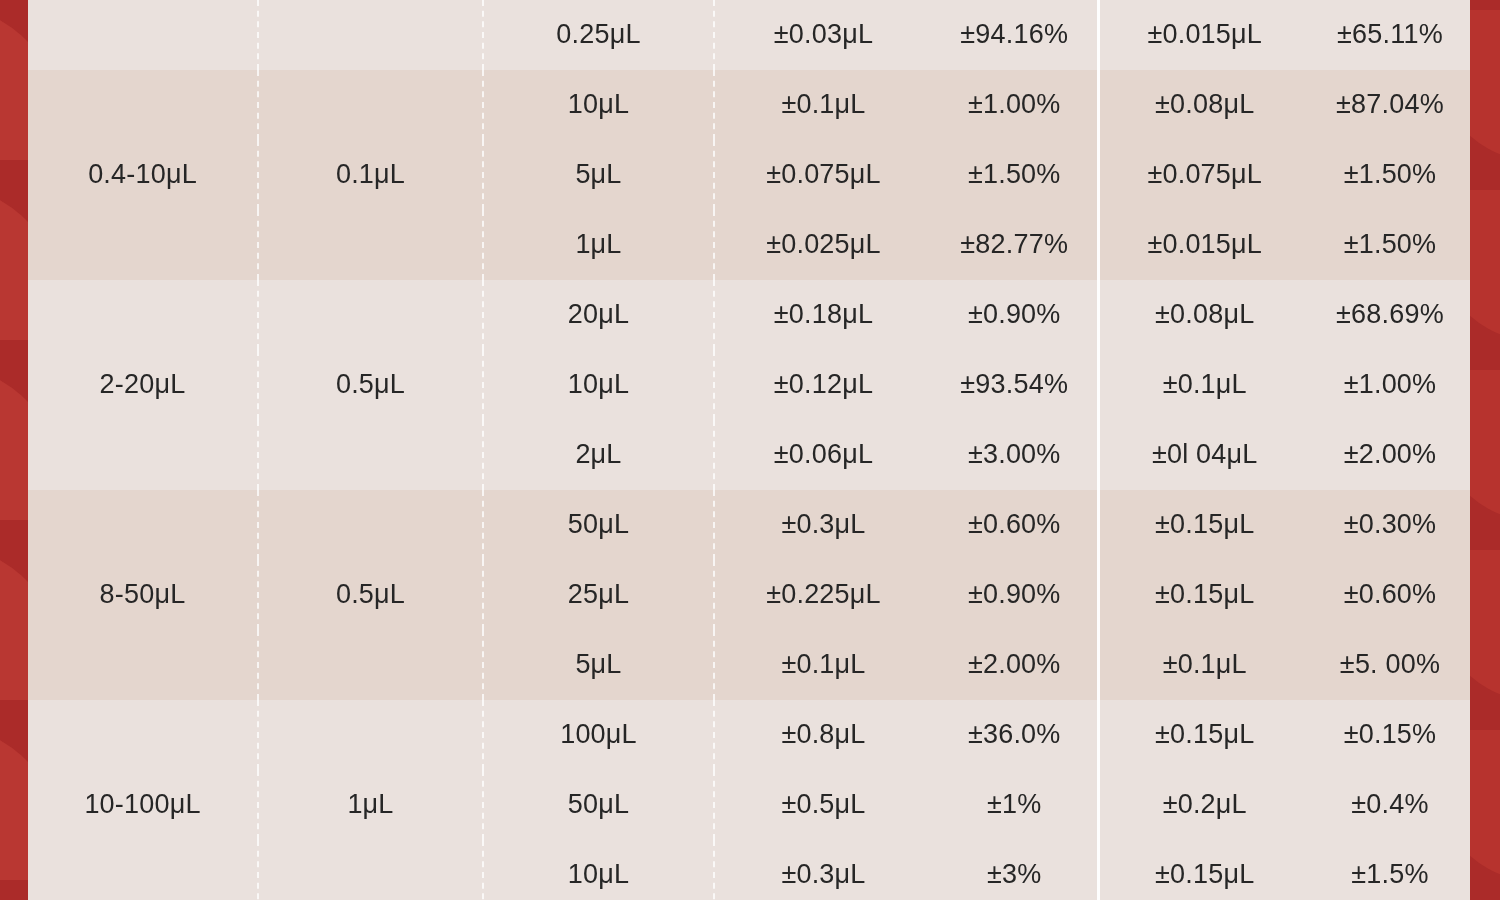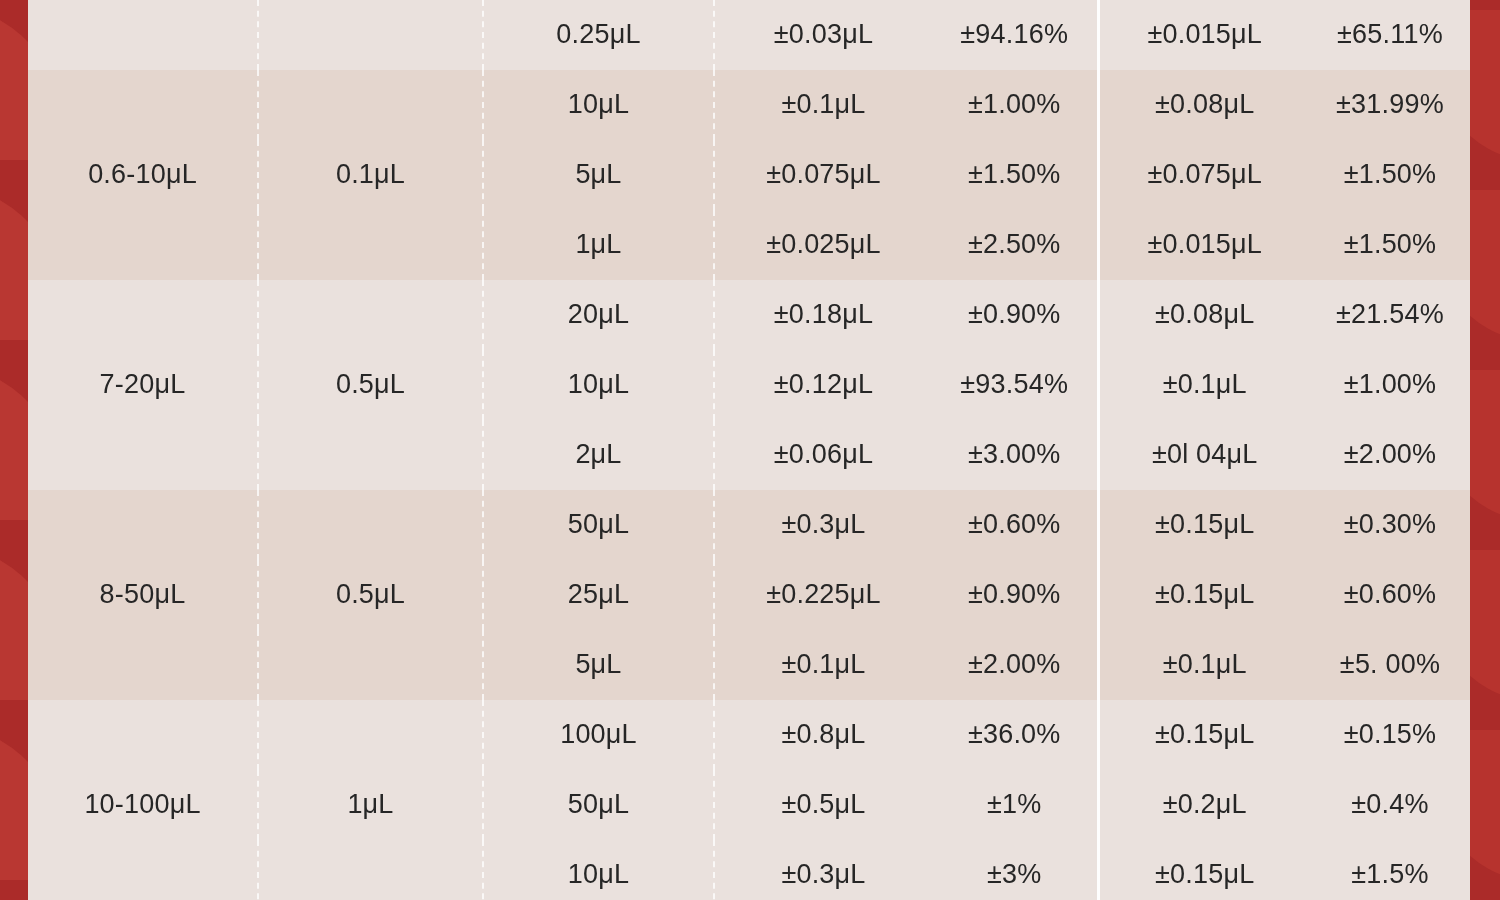--- a/index.html
+++ b/index.html
@@ -115,50 +115,50 @@
           <tr class="rowh grp-a">
             <td rowspan="1" class="span-cell" title="Volume Range"></td>
             <td rowspan="1" class="span-cell sep-l" title="Increment"></td>
             <td class="sep-l" title="Test Volume">0.25μL</td>
             <td class="sep-l" title="Inaccuracy (uL)">±0.03μL</td>
             <td class="" title="Inaccuracy (%)">±94.16%</td>
             <td class="sep-solid" title="Imprecision (uL)">±0.015μL</td>
             <td class="" title="Imprecision (%)">±65.11%</td>
           </tr>
           <tr class="rowh grp-b">
-            <td rowspan="3" class="span-cell" title="Volume Range">0.6-10μL</td>
+            <td rowspan="3" class="span-cell" title="Volume Range">0.4-10μL</td>
             <td rowspan="3" class="span-cell sep-l" title="Increment">0.1μL</td>
             <td class="sep-l" title="Test Volume">10μL</td>
             <td class="sep-l" title="Inaccuracy (uL)">±0.1μL</td>
             <td class="" title="Inaccuracy (%)">±1.00%</td>
             <td class="sep-solid" title="Imprecision (uL)">±0.08μL</td>
-            <td class="" title="Imprecision (%)">±31.99%</td>
+            <td class="" title="Imprecision (%)">±87.04%</td>
           </tr>
           <tr class="rowh grp-b">
             <td class="sep-l" title="Test Volume">5μL</td>
             <td class="sep-l" title="Inaccuracy (uL)">±0.075μL</td>
             <td class="" title="Inaccuracy (%)">±1.50%</td>
             <td class="sep-solid" title="Imprecision (uL)">±0.075μL</td>
             <td class="" title="Imprecision (%)">±1.50%</td>
           </tr>
           <tr class="rowh grp-b">
             <td class="sep-l" title="Test Volume">1μL</td>
             <td class="sep-l" title="Inaccuracy (uL)">±0.025μL</td>
-            <td class="" title="Inaccuracy (%)">±2.50%</td>
+            <td class="" title="Inaccuracy (%)">±82.77%</td>
             <td class="sep-solid" title="Imprecision (uL)">±0.015μL</td>
             <td class="" title="Imprecision (%)">±1.50%</td>
           </tr>
           <tr class="rowh grp-a">
-            <td rowspan="3" class="span-cell" title="Volume Range">7-20μL</td>
+            <td rowspan="3" class="span-cell" title="Volume Range">2-20μL</td>
             <td rowspan="3" class="span-cell sep-l" title="Increment">0.5μL</td>
             <td class="sep-l" title="Test Volume">20μL</td>
             <td class="sep-l" title="Inaccuracy (uL)">±0.18μL</td>
             <td class="" title="Inaccuracy (%)">±0.90%</td>
             <td class="sep-solid" title="Imprecision (uL)">±0.08μL</td>
-            <td class="" title="Imprecision (%)">±21.54%</td>
+            <td class="" title="Imprecision (%)">±68.69%</td>
           </tr>
           <tr class="rowh grp-a">
             <td class="sep-l" title="Test Volume">10μL</td>
             <td class="sep-l" title="Inaccuracy (uL)">±0.12μL</td>
             <td class="" title="Inaccuracy (%)">±93.54%</td>
             <td class="sep-solid" title="Imprecision (uL)">±0.1μL</td>
             <td class="" title="Imprecision (%)">±1.00%</td>
           </tr>
           <tr class="rowh grp-a">
             <td class="sep-l" title="Test Volume">2μL</td>

